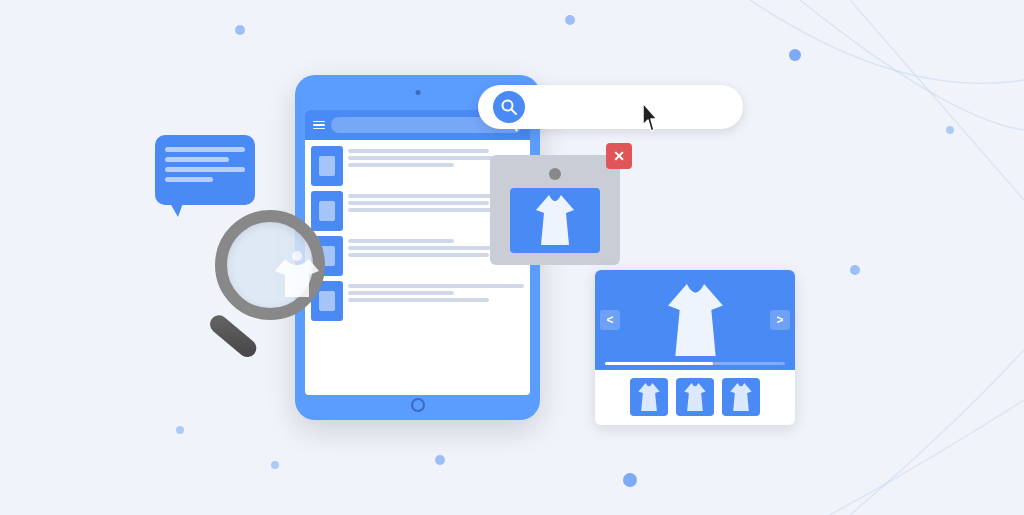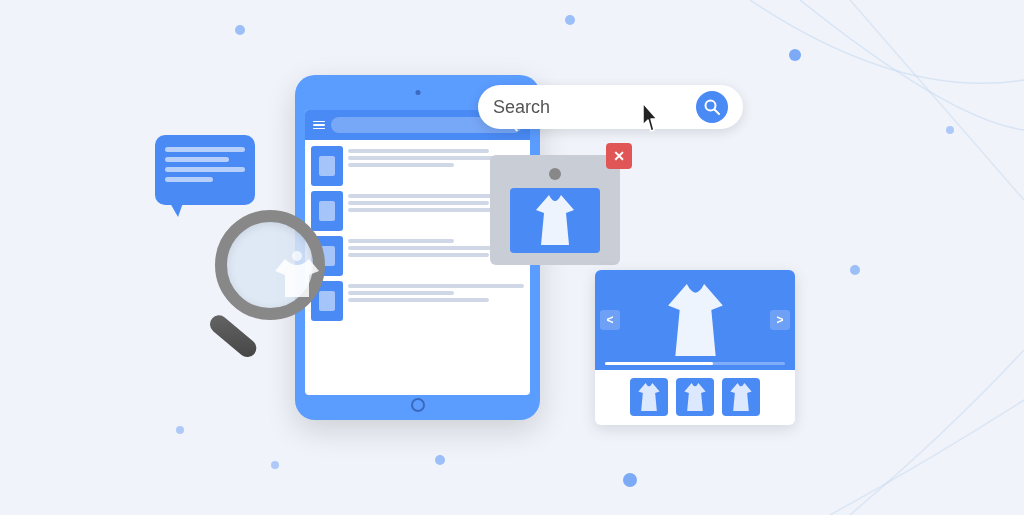--- a/index.html
+++ b/index.html
@@ -571,21 +571,20 @@
     </div>
     <div class="carousel-thumb">
       <svg width="22" height="28" viewBox="0 0 38 50">
         <path d="M 13 0 L 0 15 L 8 18 L 5 50 L 33 50 L 30 18 L 38 15 L 25 0 Q 22 6 19 6 Q 16 6 13 0 Z" fill="white" opacity="0.8"></path>
       </svg>
     </div>
   </div>
 </div>
 
 <div class="search-bar">
-  <span class="search-text">Search</span>
   <div class="search-btn-icon">
 
     <svg width="16" height="16" viewBox="0 0 16 16">
       <circle cx="6.5" cy="6.5" r="5" stroke="white" stroke-width="2" fill="none"></circle>
       <line x1="10.5" y1="10.5" x2="15" y2="15" stroke="white" stroke-width="2" stroke-linecap="round"></line>
     </svg>
   </div>
 </div>
 
 <div class="cursor" style="left:643px; top:103px;">

